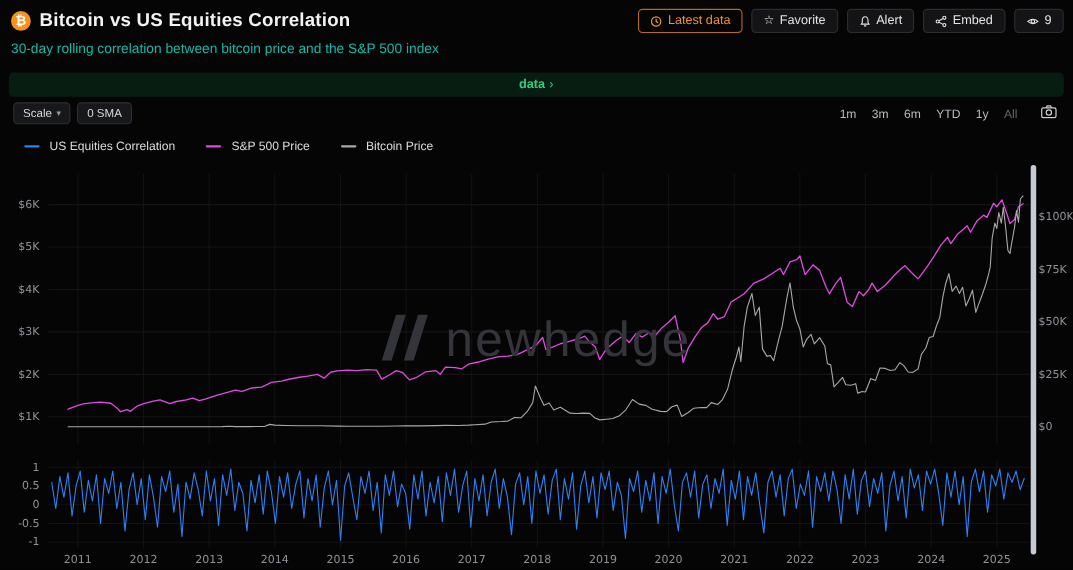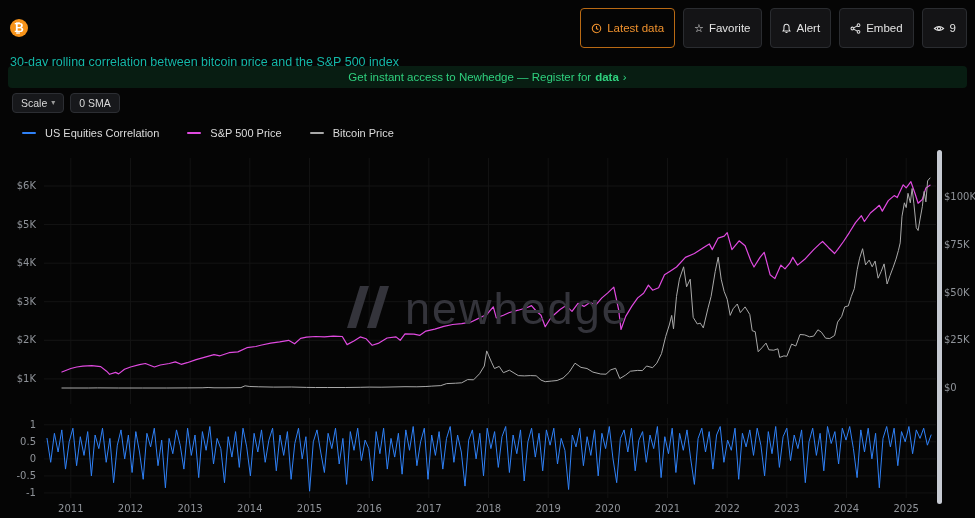--- a/index.html
+++ b/index.html
@@ -10,21 +10,21 @@
     background:#050505;color:#e6e6e6;
     font-family:"Liberation Sans",sans-serif;
   }
   .header{position:absolute;left:10px;top:8px;right:8px;}
   .title-row{display:flex;align-items:center;gap:8px;}
   .btc-badge{width:18px;height:18px;border-radius:50%;background:#f7931a;color:#fff;
     font-weight:700;font-size:12px;display:flex;align-items:center;justify-content:center;flex:0 0 auto;}
   .page-title{font-size:17px;margin:0;font-weight:700;color:#f3f3f3;letter-spacing:.2px;}
   .actions{margin-left:auto;display:flex;gap:8px;align-items:center;}
   .btn{display:inline-flex;align-items:center;gap:5px;background:#141416;border:1px solid #2a2c30;
-    color:#e3e3e3;font-size:11.5px;padding:12px 10px;border-radius:4px;cursor:pointer;
+    color:#e3e3e3;font-size:11.5px;padding:3px 10px;border-radius:4px;cursor:pointer;
     font-family:inherit;line-height:14px;white-space:nowrap;}
   .btn svg{display:block;}
   .btn .uico{font-size:11px;line-height:1;}
   .btn-orange{background:transparent;border-color:#b96a14;color:#f0922e;}
   .subtitle{margin:7px 0 0 0;font-size:12.5px;color:#14b8a6;font-weight:400;}
   .banner{position:absolute;left:8px;right:8px;top:66px;height:22px;display:flex;align-items:center;
     justify-content:center;gap:4px;background:#081d12;border-radius:4px;font-size:11.5px;
     color:#2fd07e;cursor:pointer;}
   .banner .bold{font-weight:700;}
   .toolbar{position:absolute;left:12px;right:10px;top:92px;height:22px;display:flex;
@@ -49,20 +49,21 @@
   .wm-text{font-size:45px;font-weight:500;letter-spacing:2px;}
   .scrollbar{position:absolute;left:937px;top:2px;width:5px;height:354px;background:#c7cbd3;border-radius:3px;}
   .tick-label{font-family:"DejaVu Sans",sans-serif;font-size:10px;fill:#8f9399;}
 </style>
 </head>
 <body>
 
 <div class="header">
   <div class="title-row">
     <span class="btc-badge">₿</span>
+    <h1 class="page-title">Bitcoin vs US Equities Correlation</h1>
     <div class="actions">
       <button class="btn btn-orange">
         <span>
           <svg width="11" height="11" viewBox="0 0 12 12" fill="none" stroke="currentColor" stroke-width="1.2">
             <circle cx="6" cy="6" r="4.6"></circle>
               <polyline points="6,3.4 6,6.2 8,7.2"></polyline>
           </svg>
         </span>
         <span>Latest data</span>
       </button>
@@ -99,33 +100,44 @@
           </svg>
         </span>
         <span>9</span>
       </button>
     </div>
   </div>
   <p class="subtitle">30-day rolling correlation between bitcoin price and the S&amp;P 500 index</p>
 </div>
 
 <div class="banner">
-  <span>Get instant access to Newhedge — Register for</span>
   <span class="bold">data</span>
   <span>›</span>
 </div>
 
 <div class="toolbar">
   <div class="tb-left">
     <button class="chip">
       <span>Scale</span>
       <span class="chev">▾</span>
     </button>
     <button class="chip">
       <span>0 SMA</span>
+    </button>
+  </div>
+  <div class="tb-right">
+    <div class="ranges"><button class="range-btn">1m</button><button class="range-btn">3m</button><button class="range-btn">6m</button><button class="range-btn">YTD</button><button class="range-btn">1y</button><button class="range-btn active">All</button></div>
+    <button class="cam-btn">
+      <span>
+        <svg width="15" height="13" viewBox="0 0 15 13" fill="none" stroke="currentColor" stroke-width="1.1">
+          <rect x="1" y="3" width="13" height="9" rx="1.5"></rect>
+          <path d="M5 3 L6 1.3 L9 1.3 L10 3"></path>
+          <circle cx="7.5" cy="7.3" r="2.4"></circle>
+        </svg>
+      </span>
     </button>
   </div>
 </div>
 
 <div class="legend">
     <div class="legend-item">
       <span class="swatch" style="background: rgb(47, 129, 247);"></span>
       <span>US Equities Correlation</span>
     </div>
     <div class="legend-item">

